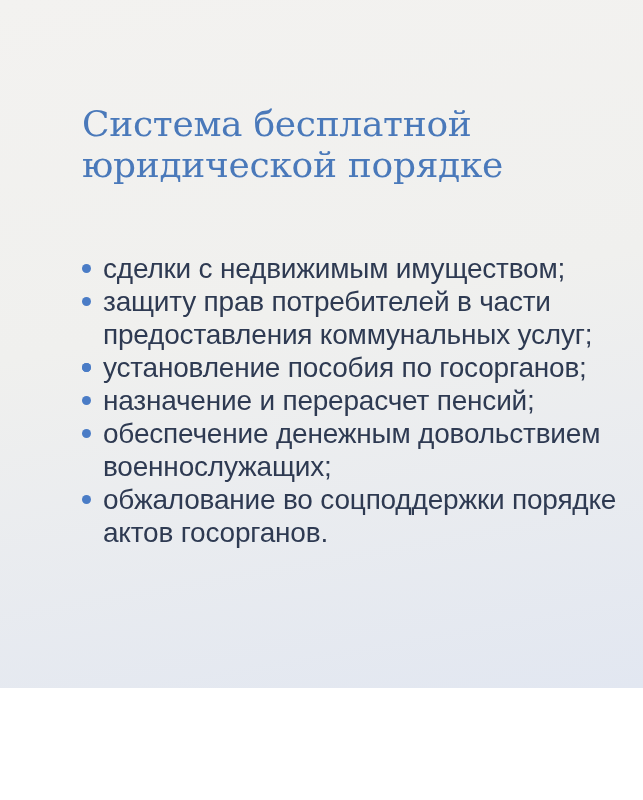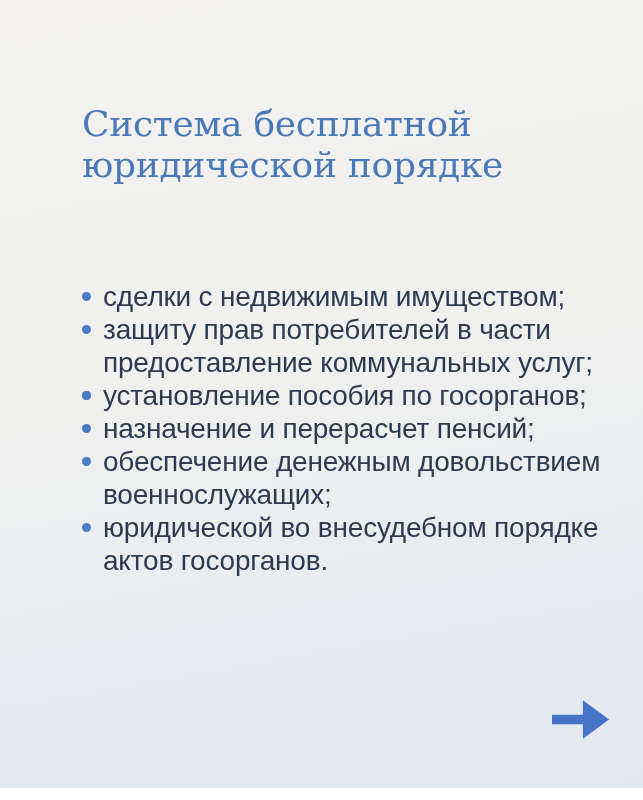--- a/index.html
+++ b/index.html
@@ -11,21 +11,21 @@
     --bullet-blue: #4a7cc6;
     --arrow-blue: #4673c8;
   }
   * { margin: 0; padding: 0; box-sizing: border-box; }
   html, body { background: #ffffff; }
   body { width: 643px; font-family: "Liberation Sans", sans-serif; }
 
   .page {
     position: relative;
     width: 643px;
-    height: 788px;
+    height: 688px;
     overflow: hidden;
     background: linear-gradient(170deg,
       var(--background-top) 0%,
       var(--background-mid) 45%,
       var(--background-bottom) 100%);
   }
 
   .title {
     position: absolute;
     left: 82px;
@@ -38,21 +38,20 @@
     color: var(--title-blue);
     font-weight: 400;
   }
 
   .benefits-list {
     position: absolute;
     left: 82px;
     top: 252px;
     width: 535px;
     list-style: none;
-    margin-top: 28px;
   }
   .benefits-list li {
     position: relative;
     padding-left: 21px;
     font-size: 28px;
     line-height: 33px;
     letter-spacing: -0.2px;
     color: var(--body-navy);
   }
   .bullet {
@@ -89,40 +88,40 @@
     <div>юридической порядке</div>
   </h1>
 
   <ul class="benefits-list">
     <li>
       <span class="bullet"></span>
       <span>сделки с недвижимым имуществом;</span>
     </li>
     <li>
       <span class="bullet"></span>
-      <span>защиту прав потребителей в части предоставление коммунальных услуг;</span>
+      <span>защиту прав потребителей в части предоставления коммунальных услуг;</span>
     </li>
     <li>
       <span class="bullet"></span>
     </li>
     <li>
       <span class="bullet"></span>
       <span>установление пособия по госорганов;</span>
     </li>
     <li>
       <span class="bullet"></span>
       <span>назначение и перерасчет пенсий;</span>
     </li>
     <li>
       <span class="bullet"></span>
       <span>обеспечение денежным довольствием военнослужащих;</span>
     </li>
     <li>
       <span class="bullet"></span>
-      <span>юридической во внесудебном порядке актов госорганов.</span>
+      <span>обжалование во соцподдержки порядке актов госорганов.</span>
     </li>
   </ul>
 
   <button class="next-arrow" type="button">
     <svg viewBox="0 0 60 44" aria-hidden="true">
       <polygon points="0,17 32,17 32,2 59,22 32,42 32,27 0,27" fill="#4673c8"></polygon>
     </svg>
   </button>
 
 </div>

